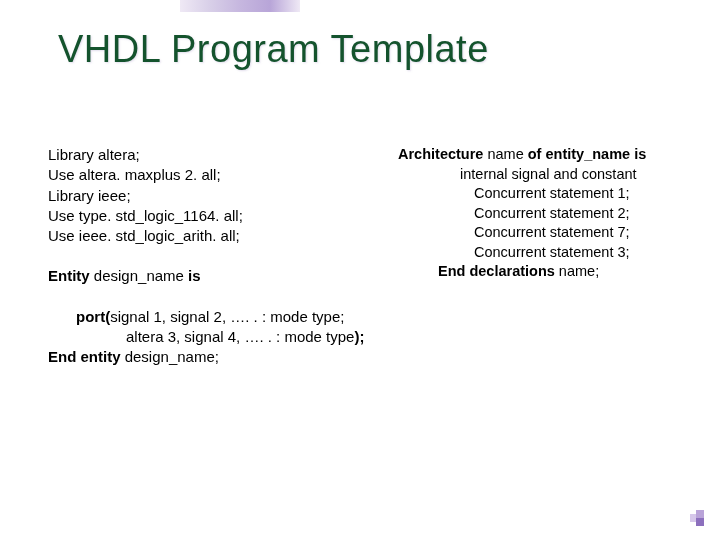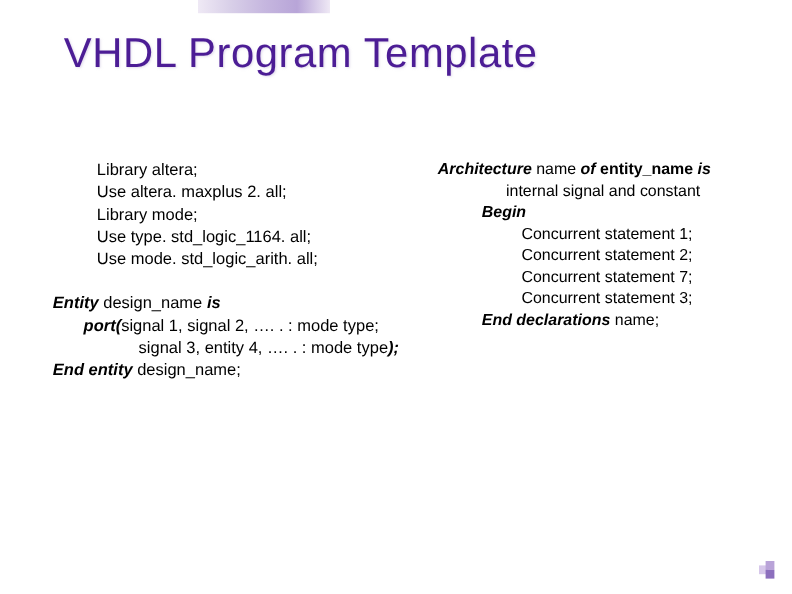--- a/index.html
+++ b/index.html
@@ -20,21 +20,21 @@
     width: 120px;
     height: 12px;
     background: linear-gradient(to right, #efe9f5, #d8cfe8, #c6b7df, #b8a5d8, #efe9f5);
   }
   .title {
     position: absolute;
     top: 28px;
     left: 58px;
     font-size: 38px;
     font-weight: 400;
-    color: #4c1d95;
+    color: #14532d;
     text-shadow: 1px 1px 2px rgba(200,190,220,0.5);
     letter-spacing: 0.5px;
   }
   .content {
     position: absolute;
     top: 145px;
     left: 48px;
     right: 20px;
     display: flex;
     flex-direction: row;
@@ -42,24 +42,24 @@
   .col-left {
     width: 350px;
     font-size: 15px;
     line-height: 1.35;
   }
   .col-right {
     width: 300px;
     font-size: 14.5px;
     line-height: 1.35;
   }
-  .block1 { margin-bottom: 20px; margin-left: 40px; }
-  .ital { font-style: italic; }
+  .block1 { margin-bottom: 20px; }
+  .ital { }
   .bold { font-weight: bold; }
-  .indent1 { padding-left: 28px; }
+  .indent1 { padding-left: 28px; margin-top: 20px; }
   .indent3 { padding-left: 78px; }
   .indent0b { padding-left: 40px; }
   .indent0c { padding-left: 40px; }
   .indent0d { padding-left: 76px; }
   .bullet {
     position: absolute;
     bottom: 14px;
     right: 14px;
     width: 16px;
     height: 16px;
@@ -92,47 +92,46 @@
 <div class="topbar"></div>
 
 <div class="title">VHDL Program Template</div>
 
 <div class="content">
 
   <div class="col-left">
     <div class="block1">
       <div>Library altera;</div>
       <div>Use altera. maxplus 2. all;</div>
-      <div>Library mode;</div>
+      <div>Library ieee;</div>
       <div>Use type. std_logic_1164. all;</div>
-      <div>Use mode. std_logic_arith. all;</div>
+      <div>Use ieee. std_logic_arith. all;</div>
     </div>
 
     <div>
       <div>
         <span class="bold ital">Entity</span><span> design_name </span><span class="bold ital">is</span>
       </div>
       <div class="indent1">
         <span class="bold ital">port(</span><span>signal 1, signal 2, …. . : mode type;</span>
       </div>
       <div class="indent3">
-        <span>signal 3, entity 4, …. . : mode type</span><span class="bold ital">);</span>
+        <span>altera 3, signal 4, …. . : mode type</span><span class="bold ital">);</span>
       </div>
       <div>
         <span class="bold ital">End entity</span><span> design_name;</span>
       </div>
     </div>
   </div>
 
   <div class="col-right">
     <div>
       <span class="bold ital">Architecture</span><span> name </span><span class="bold ital">of</span><span class="bold"> entity_name </span><span class="bold ital">is</span>
     </div>
     <div class="indent0b" style="padding-left:62px;">internal signal and constant</div>
-    <div class="indent0c bold ital">Begin</div>
     <div class="indent0d">Concurrent statement 1;</div>
     <div class="indent0d">Concurrent statement 2;</div>
     <div class="indent0d">Concurrent statement 7;</div>
     <div class="indent0d">Concurrent statement 3;</div>
     <div class="indent0c">
       <span class="bold ital">End declarations</span><span> name;</span>
     </div>
   </div>
 
 </div>

